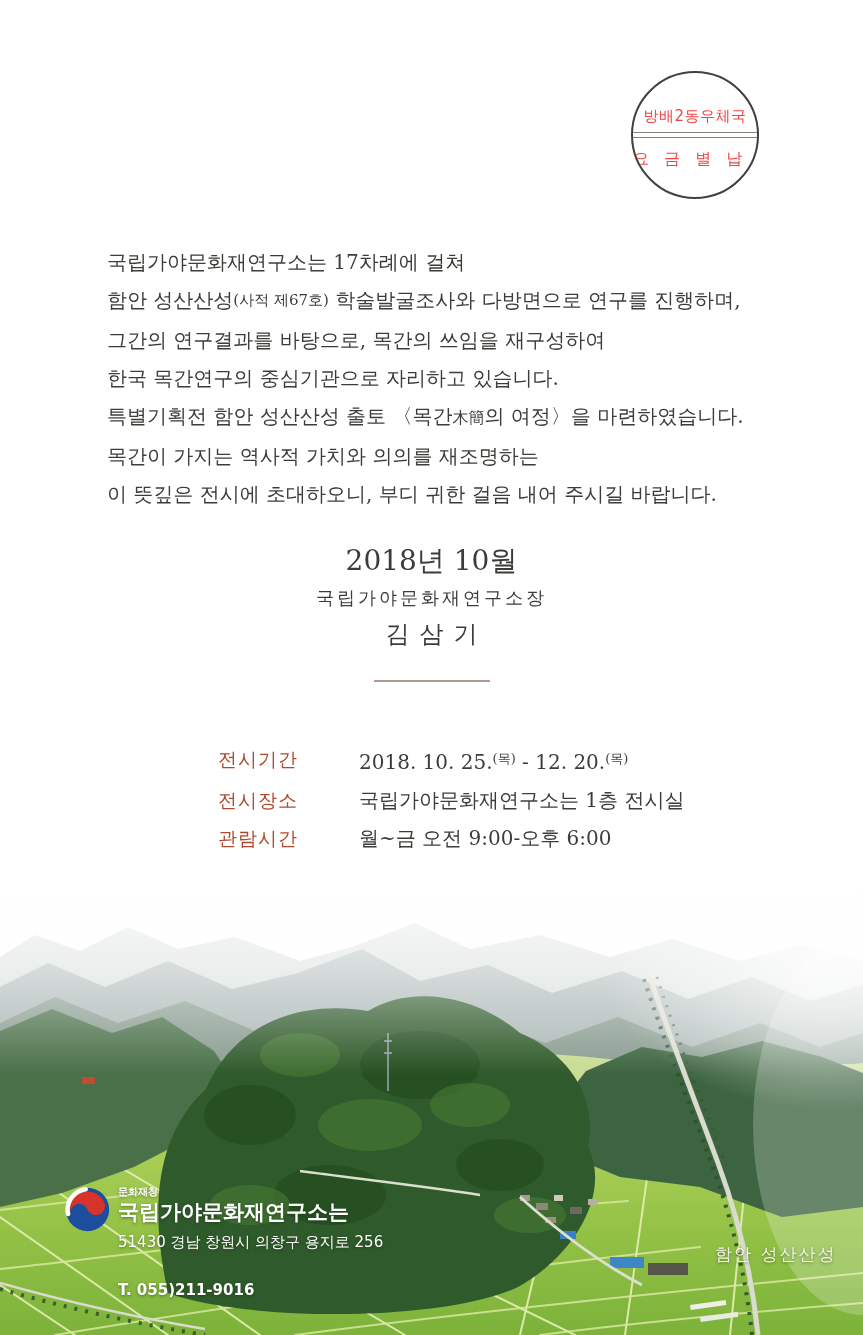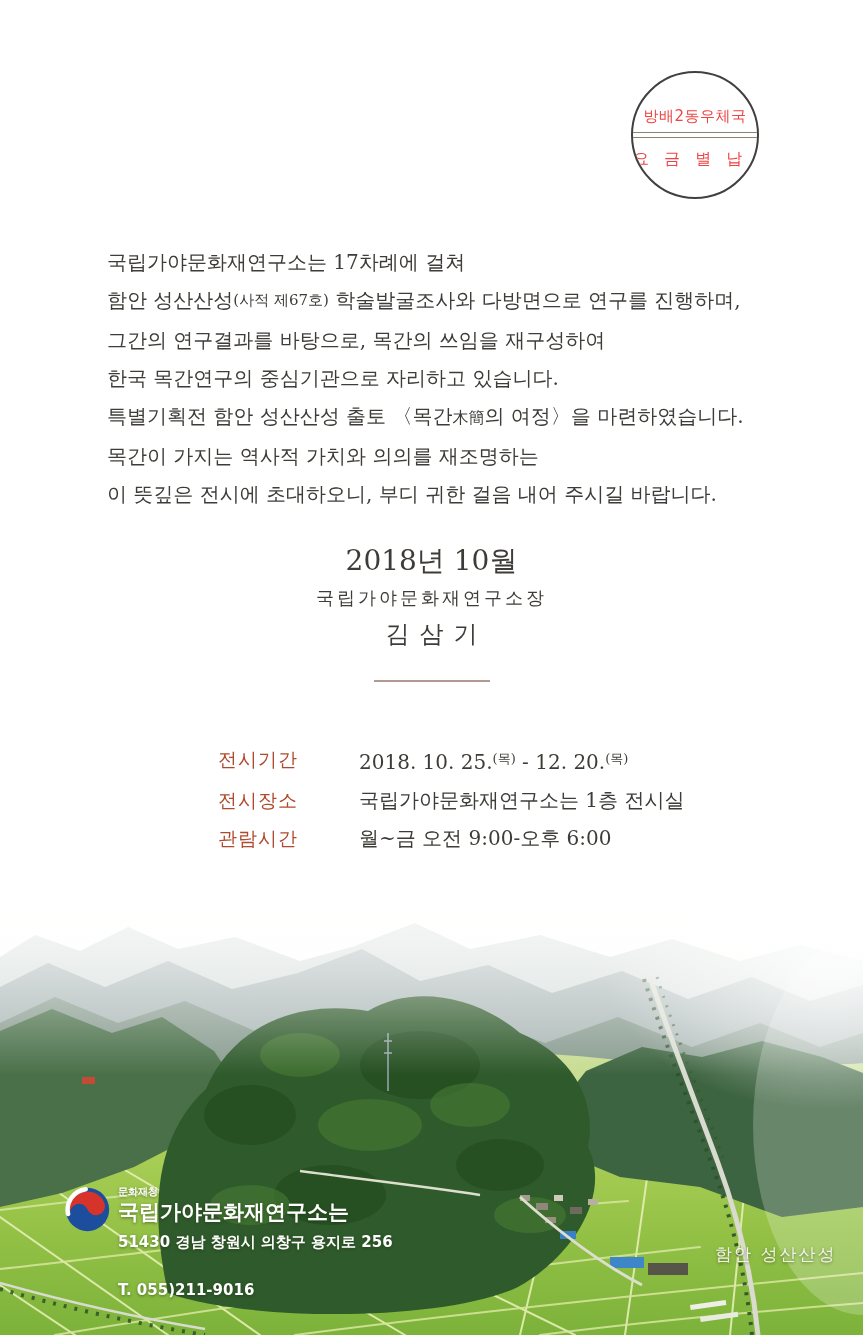--- a/index.html
+++ b/index.html
@@ -42,21 +42,21 @@
   
   .photo{position:absolute;left:0;top:865px;width:863px;height:470px;overflow:hidden;}
   .photo svg{display:block;}
   .logo-block{position:absolute;left:64px;top:319px;width:420px;
               font-family:"DejaVu Sans","Liberation Sans",sans-serif;color:#ffffff;
               text-shadow:0 1px 3px rgba(30,50,15,0.55);}
   .emblem{position:absolute;left:0;top:2px;width:47px;height:47px;}
   .logo-texts{margin-left:54px;}
   .logo-agency{font-size:10px;font-weight:bold;line-height:15px;}
   .logo-org{font-size:21px;font-weight:bold;line-height:26px;margin-bottom:7px;}
-  .logo-address{font-size:15px;font-weight:bold;line-height:20px;}
+  .logo-address{font-size:15px;font-weight:normal;line-height:20px;}
   .logo-tel{font-size:15px;font-weight:bold;line-height:20px;margin-top:28px;}
   .photo-caption{position:absolute;left:715px;top:378px;font-size:17px;letter-spacing:2px;color:#f4f2e8;
                  text-shadow:0 1px 3px rgba(30,50,15,0.5);}
 </style>
 </head>
 <body>
 
 <div class="page">
 
   <div class="stamp">

